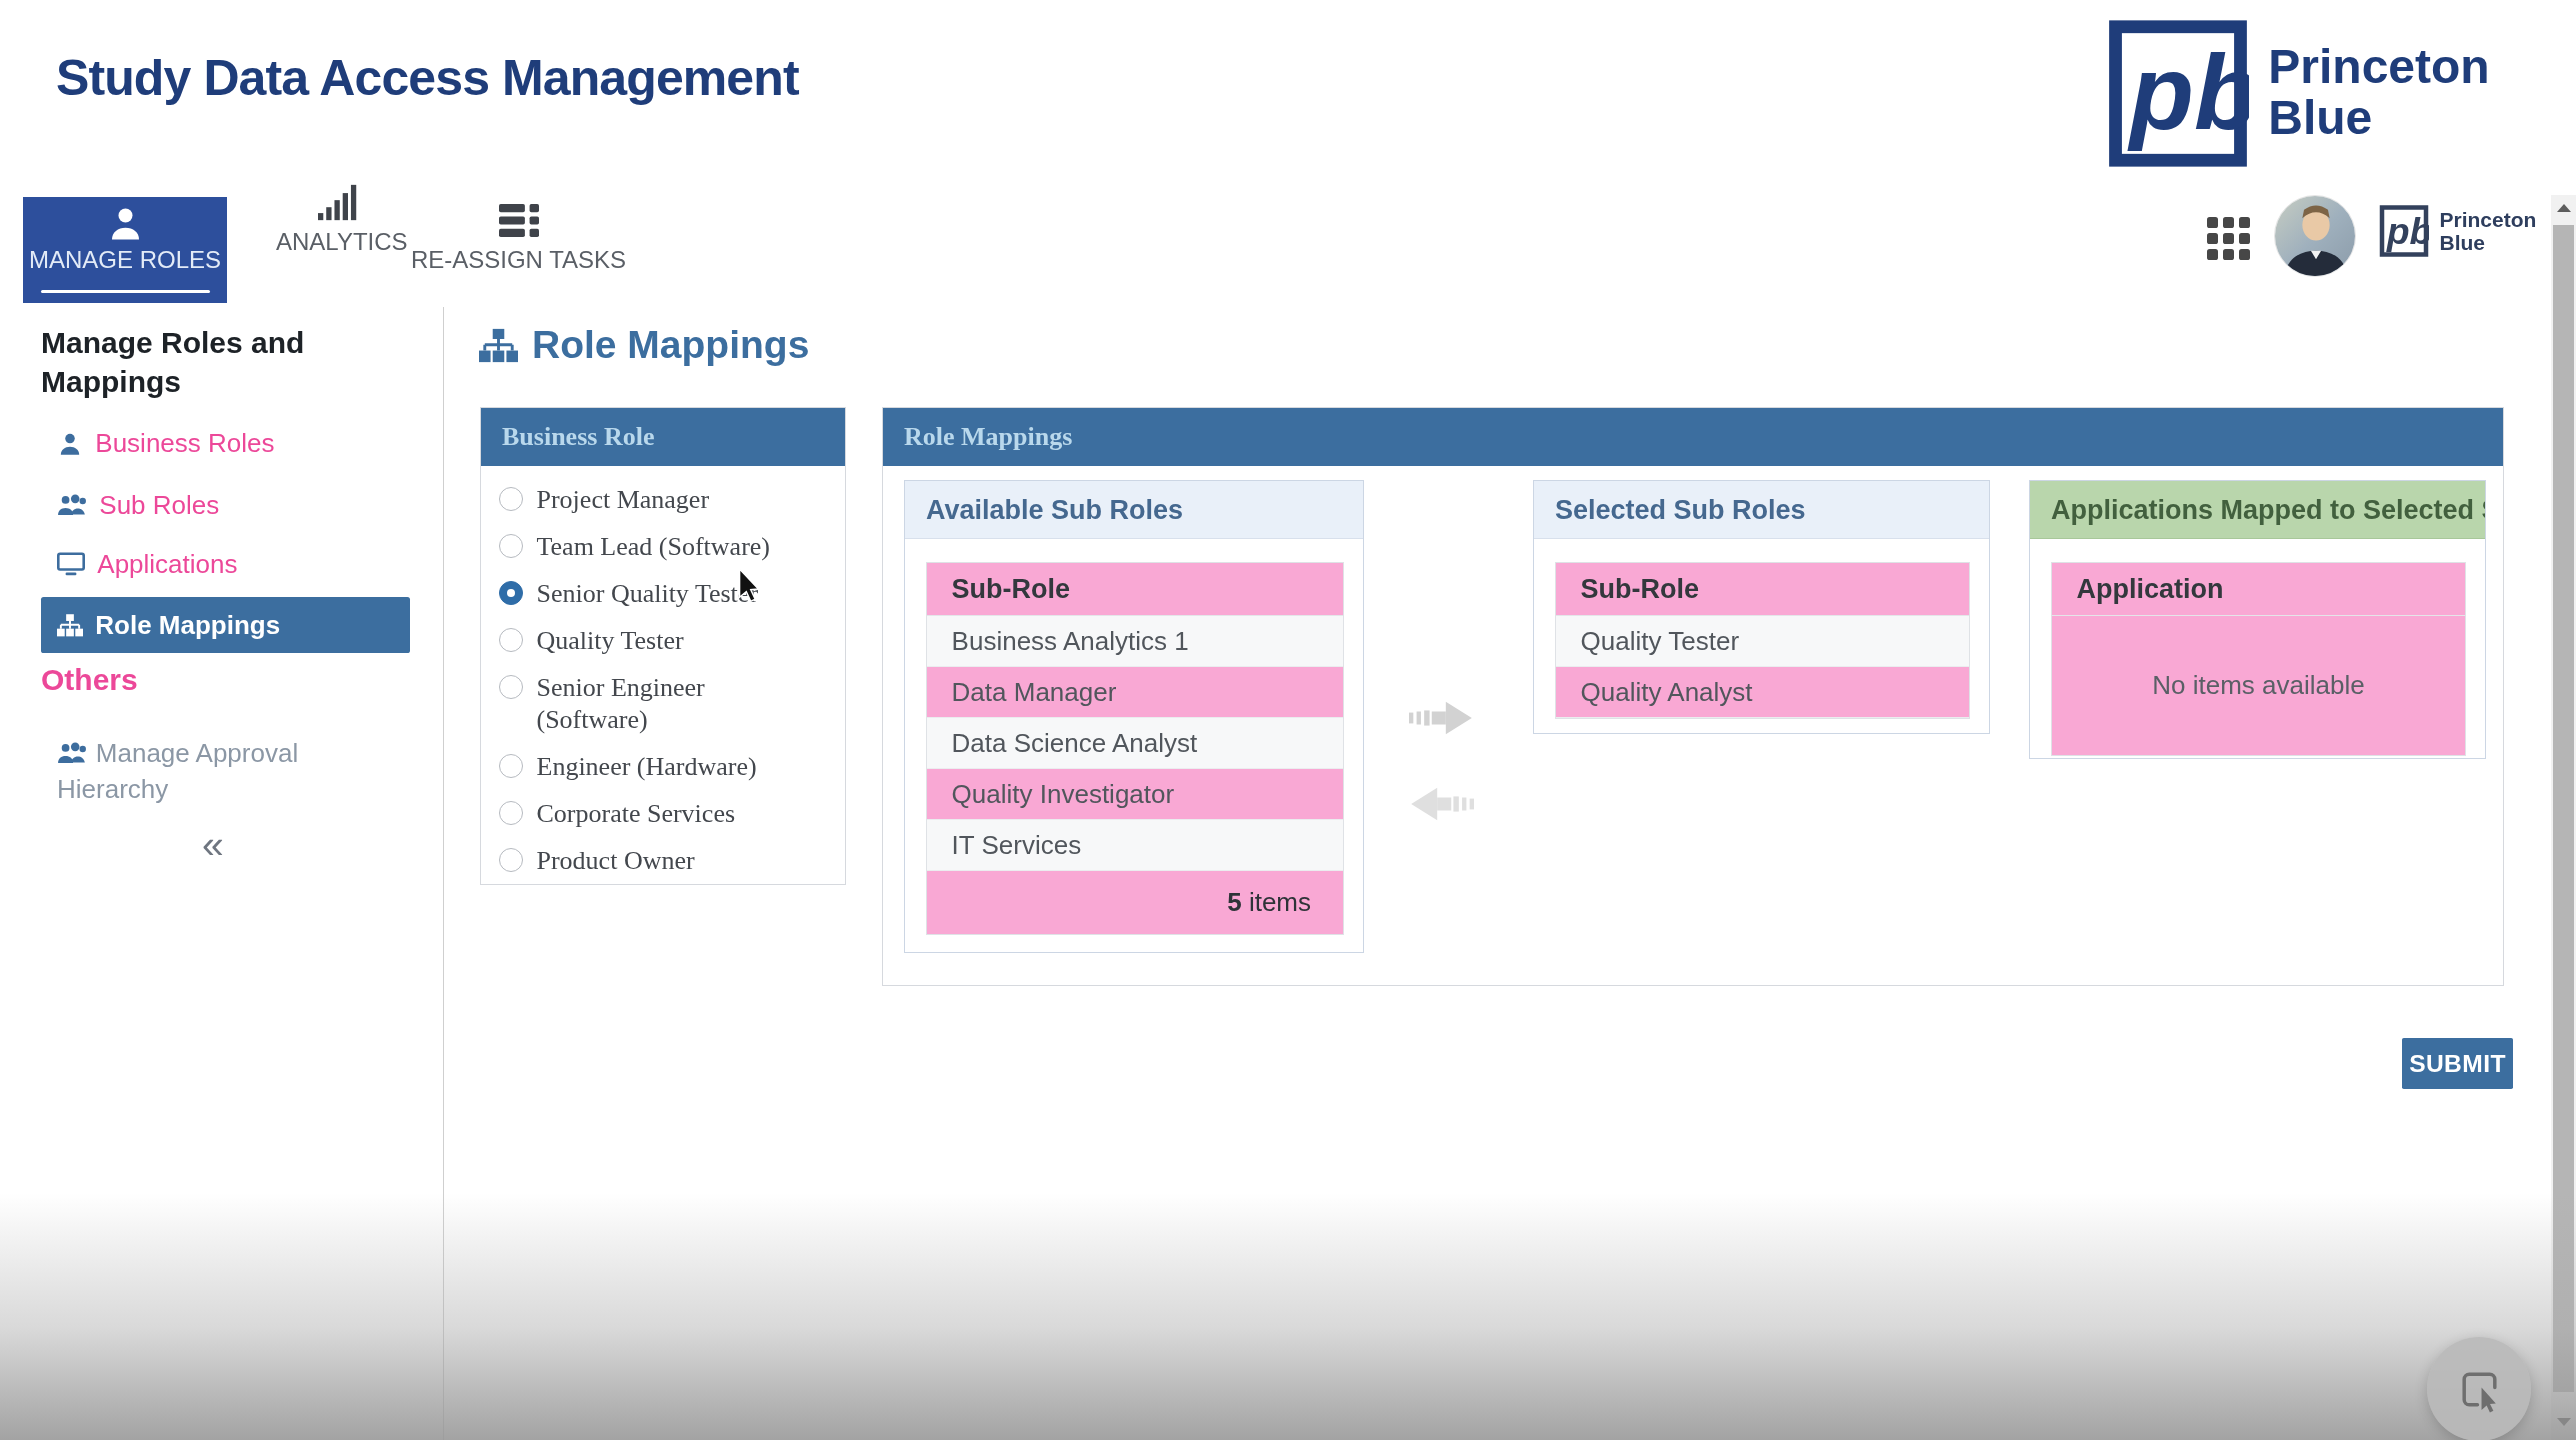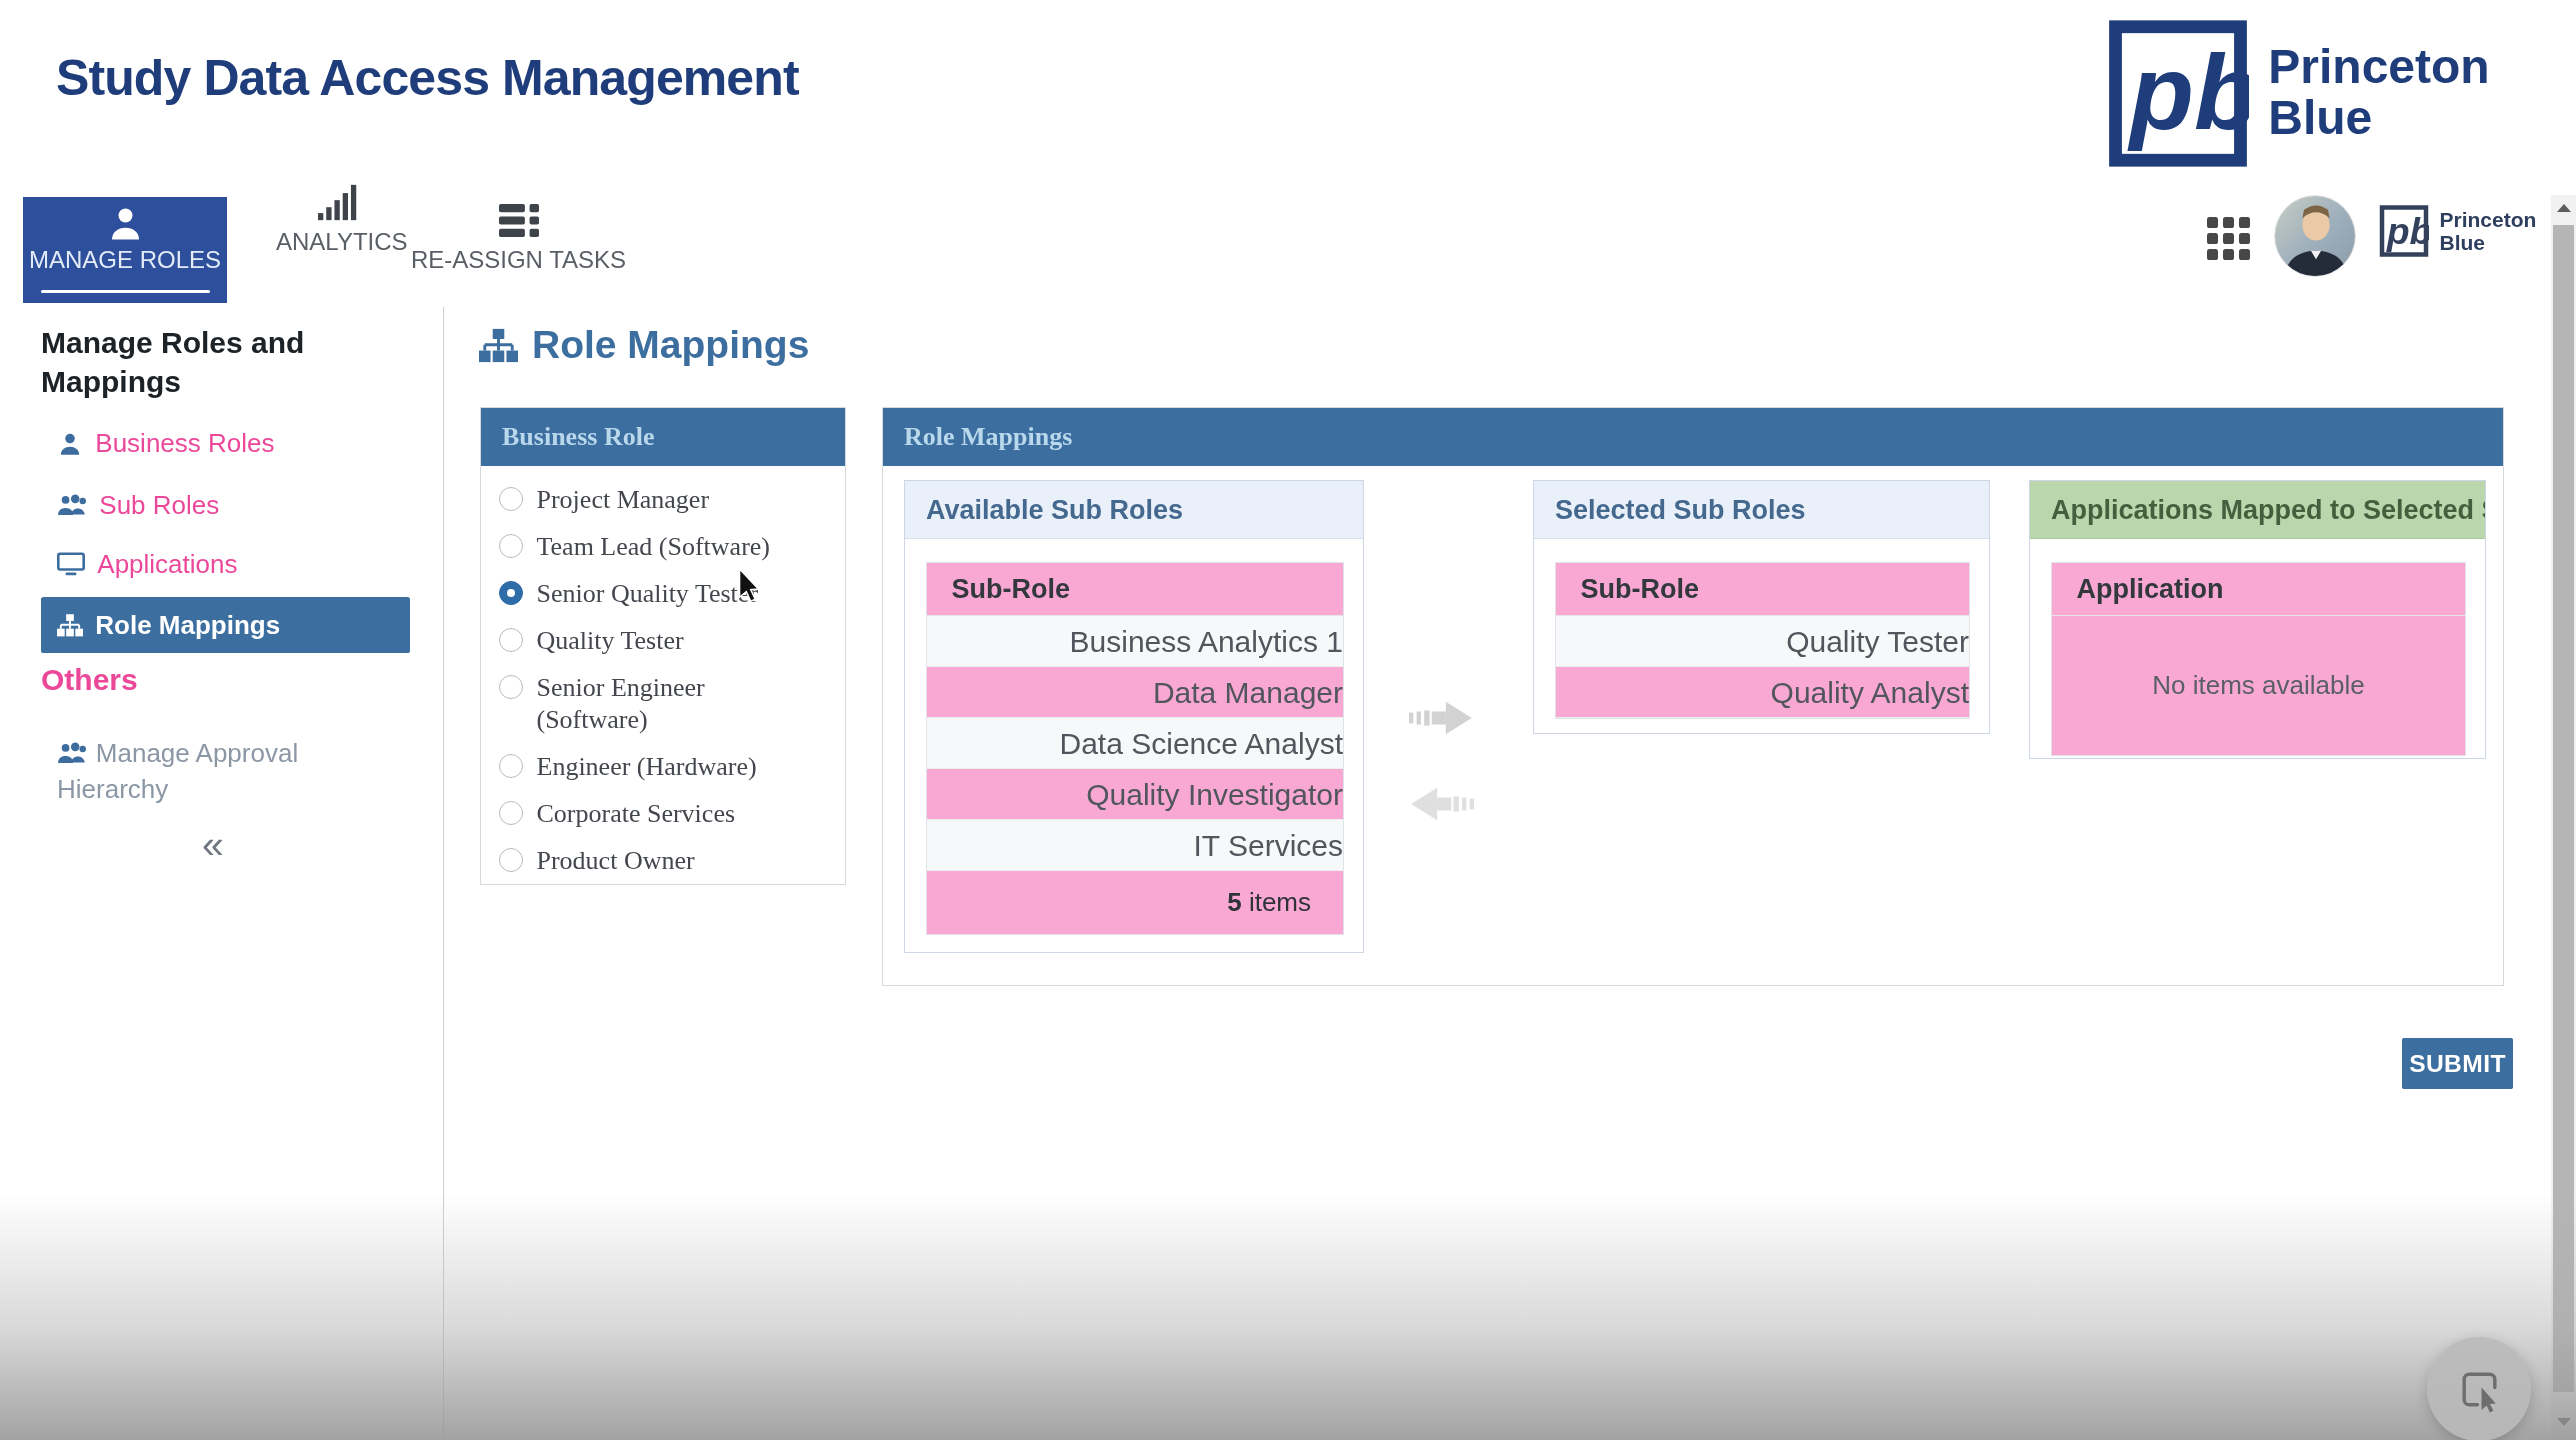--- a/index.html
+++ b/index.html
@@ -74,21 +74,21 @@
   .map-panel{left:882px;top:407px;width:1622px;height:579px;}
   .subbox{background:#fff;border:0.9px solid #ccd6e4;}
   .subbox-hd{height:58px;line-height:58px;padding-left:21px;font-size:27px;font-weight:700;background:var(--light-hd-bg);color:var(--light-hd-text);border-bottom:0.9px solid #d8e0ec;white-space:nowrap;overflow:hidden;}
   .subbox-hd.green{background:var(--green-bg);color:var(--green-text);border-bottom:0.9px solid #a8c79a;}
   .avail-box{left:904px;top:480px;width:460px;height:473px;}
   .sel-box{left:1533px;top:480px;width:457px;height:254px;}
   .app-box{left:2029px;top:480px;width:457px;height:279px;}
 
   .mtable{margin:23px 19px 0 21px;border:0.9px solid #dfe2e6;background:#f9a8d4;}
   .mtable .th{height:53px;line-height:53px;padding-left:24.6px;font-size:27px;font-weight:700;color:#33383d;border-bottom:0.9px solid #e4e6e9;}
-  .mtable .tr{height:51px;line-height:51px;padding-left:24.6px;font-size:30px;color:#51565c;border-bottom:0.9px solid #ebedef;cursor:pointer;text-align:right;}
+  .mtable .tr{height:51px;line-height:51px;padding-left:24.6px;font-size:26px;color:#51565c;border-bottom:0.9px solid #ebedef;cursor:pointer;}
   .mtable .tr:nth-child(odd){background:#f7f8f9;}
   .mtable .tfoot{height:63px;line-height:63px;text-align:right;padding-right:32px;font-size:26px;color:#2e3338;}
   .mtable .tfoot b{font-weight:700;}
   .empty-cell{height:139px;display:flex;align-items:center;justify-content:center;font-size:26px;color:#5a5f66;}
 
   .arrow-btn{width:65px;height:42px;cursor:pointer;}
   .arrow-right{left:1409px;top:697px;}
   .arrow-left{left:1409px;top:783px;}
 
   .submit-btn{left:2402px;top:1038px;width:111px;height:51px;background:var(--steel);color:#fff;font-size:24.6px;font-weight:700;display:flex;align-items:center;justify-content:center;border-radius:1.8px;cursor:pointer;letter-spacing:0.4px;}

